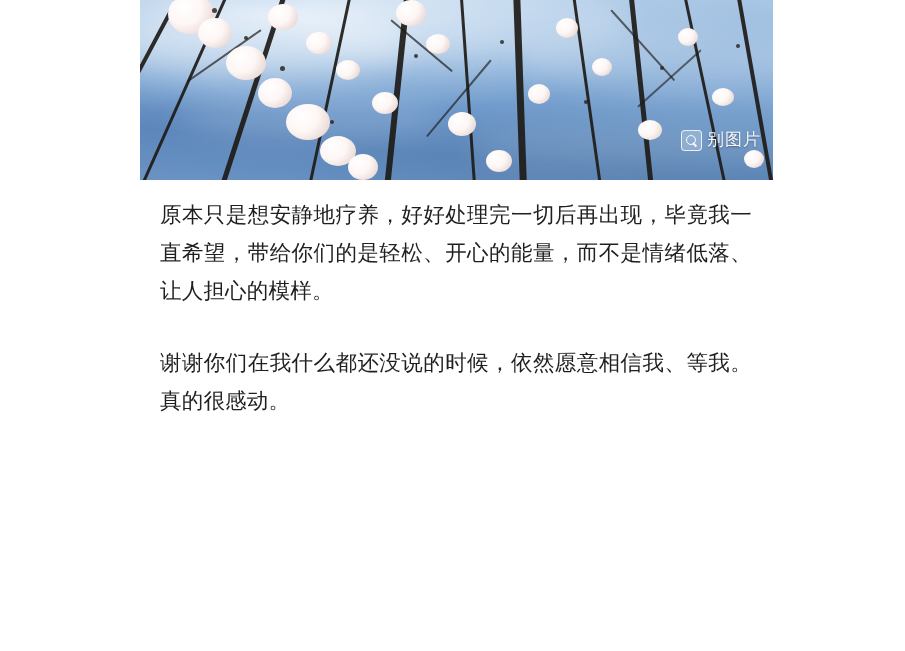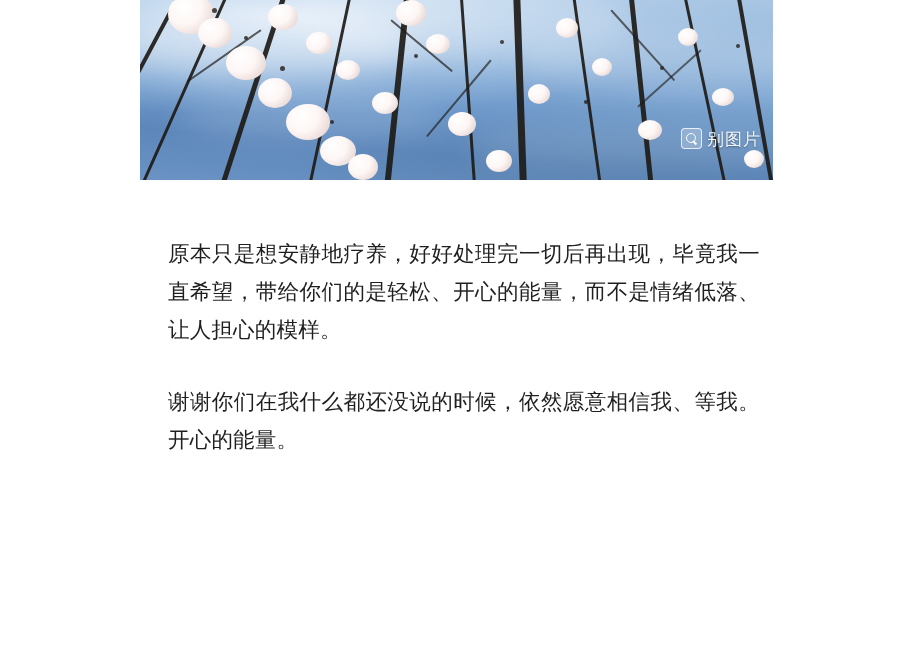--- a/index.html
+++ b/index.html
@@ -71,21 +71,21 @@
     background: #2b2622;
     opacity: .85;
   }
 
   
   .watermark {
     position: absolute;
     right: 12px;
     top: 128px;
     display: flex;
-    align-items: flex-start;
+    align-items: flex-end;
     gap: 5px;
     color: rgba(255,255,255,0.92);
     font-size: 17px;
     letter-spacing: 1px;
     text-shadow: 0 1px 2px rgba(0,0,0,0.35);
   }
   .wm-badge {
     width: 19px;
     height: 19px;
     border-radius: 4px;
@@ -108,24 +108,23 @@
     left: 10.5px; top: 10.5px;
     width: 5px; height: 1.6px;
     background: rgba(255,255,255,0.95);
     transform: rotate(45deg);
     transform-origin: left center;
   }
 
   
   .article {
     position: absolute;
-    left: 168px;
+    left: 160px;
     top: 196px;
     width: 592px;
-    margin-top: 39px;
   }
   .para {
     margin: 0 0 34px 0;
     font-size: 21.5px;
     line-height: 38px;
     color: #1f1f1f;
     letter-spacing: 0.2px;
     text-align: justify;
     font-family: "DejaVu Sans", "Liberation Sans", sans-serif;
   }
@@ -198,16 +197,16 @@
     <div class="bud" style="left:596px; top:44px;  width:4px; height:4px;"></div>
 
     <div class="watermark">
       <span class="wm-badge"></span>
       <span>别图片</span>
     </div>
   </div>
 
   <div class="article">
     <p class="para">原本只是想安静地疗养，好好处理完一切后再出现，毕竟我一直希望，带给你们的是轻松、开心的能量，而不是情绪低落、让人担心的模样。</p>
-    <p class="para">谢谢你们在我什么都还没说的时候，依然愿意相信我、等我。开心的能量。</p>
+    <p class="para">谢谢你们在我什么都还没说的时候，依然愿意相信我、等我。真的很感动。</p>
   </div>
 
 </div>
 
 </body></html>

